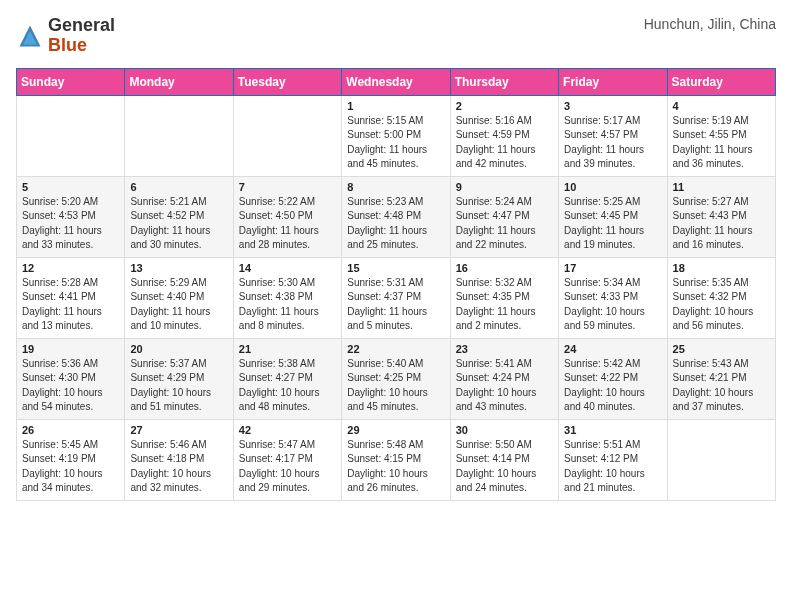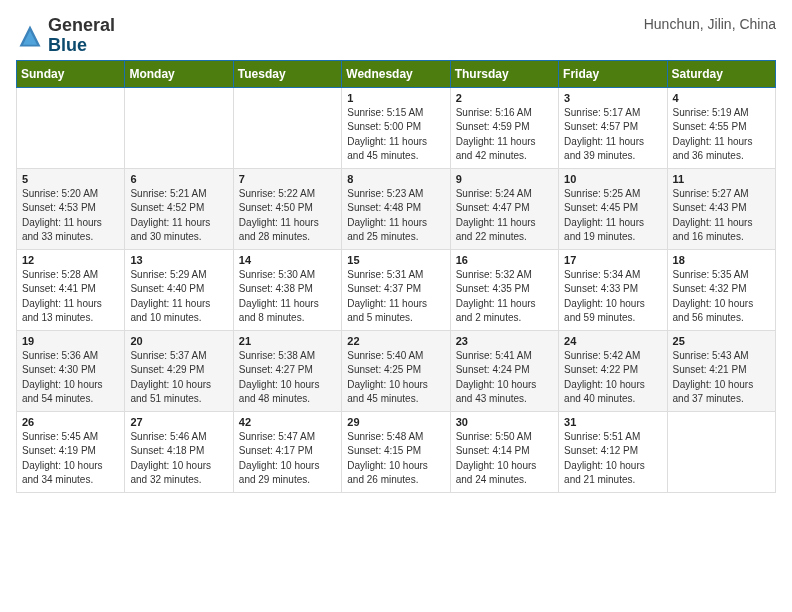--- a/index.html
+++ b/index.html
@@ -12,35 +12,35 @@
     .page {
       width: 792px;
       min-height: 612px;
       padding: 16px;
       background: #fff;
     }
     .header {
       display: flex;
       justify-content: space-between;
       align-items: flex-start;
-      margin-bottom: 4px;
+      margin-bottom: 12px;
       gap: 36px;
     }
     .logo {
       display: flex;
       align-items: center;
       gap: 4px;
     }
     .logo-text {
       font-size: 18px;
       font-weight: bold;
       line-height: 1.1;
     }
     .logo-general { color: #333; }
-    .logo-blue { color: #0c4a6e; }
+    .logo-blue { color: #c2410c; }
     .logo-icon {
       width: 28px;
       height: 28px;
     }
     .title-block {
       text-align: right;
     }
     .month-title {
       font-size: 32px;
       font-weight: normal;
@@ -51,21 +51,21 @@
       font-size: 14px;
       color: #555;
       text-align: right;
     }
     .calendar {
       width: 100%;
       border-collapse: collapse;
       border: 1px solid #ccc;
     }
     .calendar th {
-      background: #4d7c0f;
+      background: #ec4899;
       color: #fff;
       padding: 6px 4px;
       font-size: 12px;
       font-weight: bold;
       text-align: left;
       border: 1px solid #1a6faf;
     }
     .calendar td {
       vertical-align: top;
       padding: 4px 5px;

